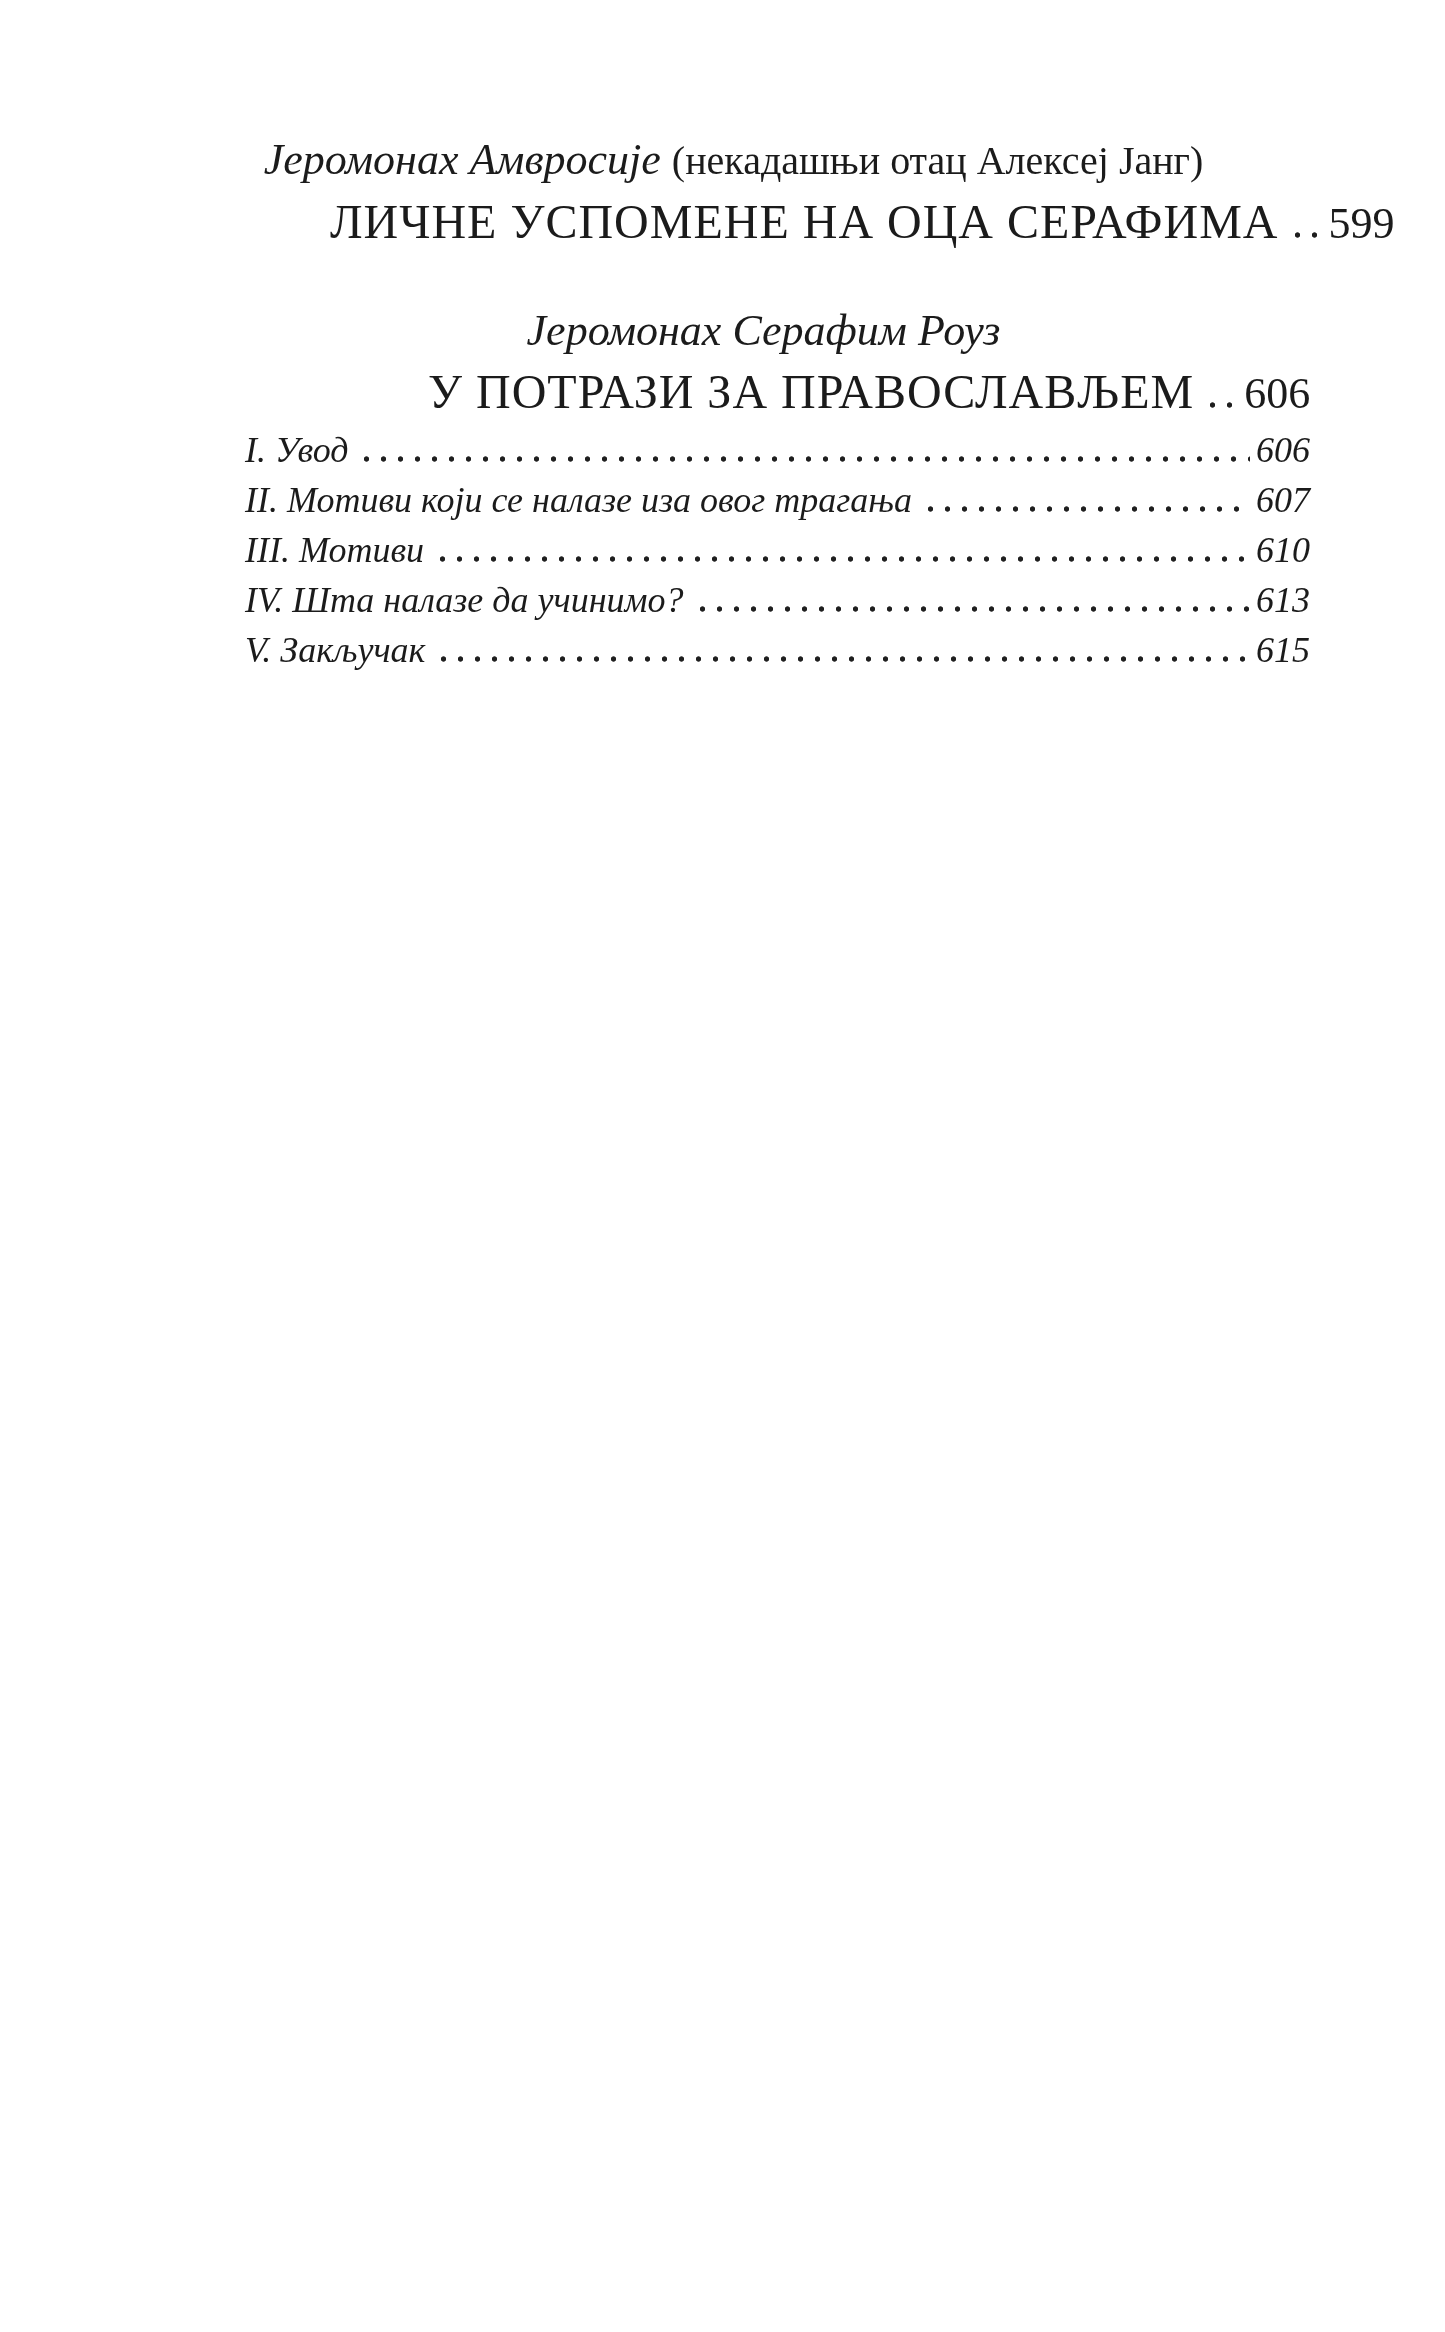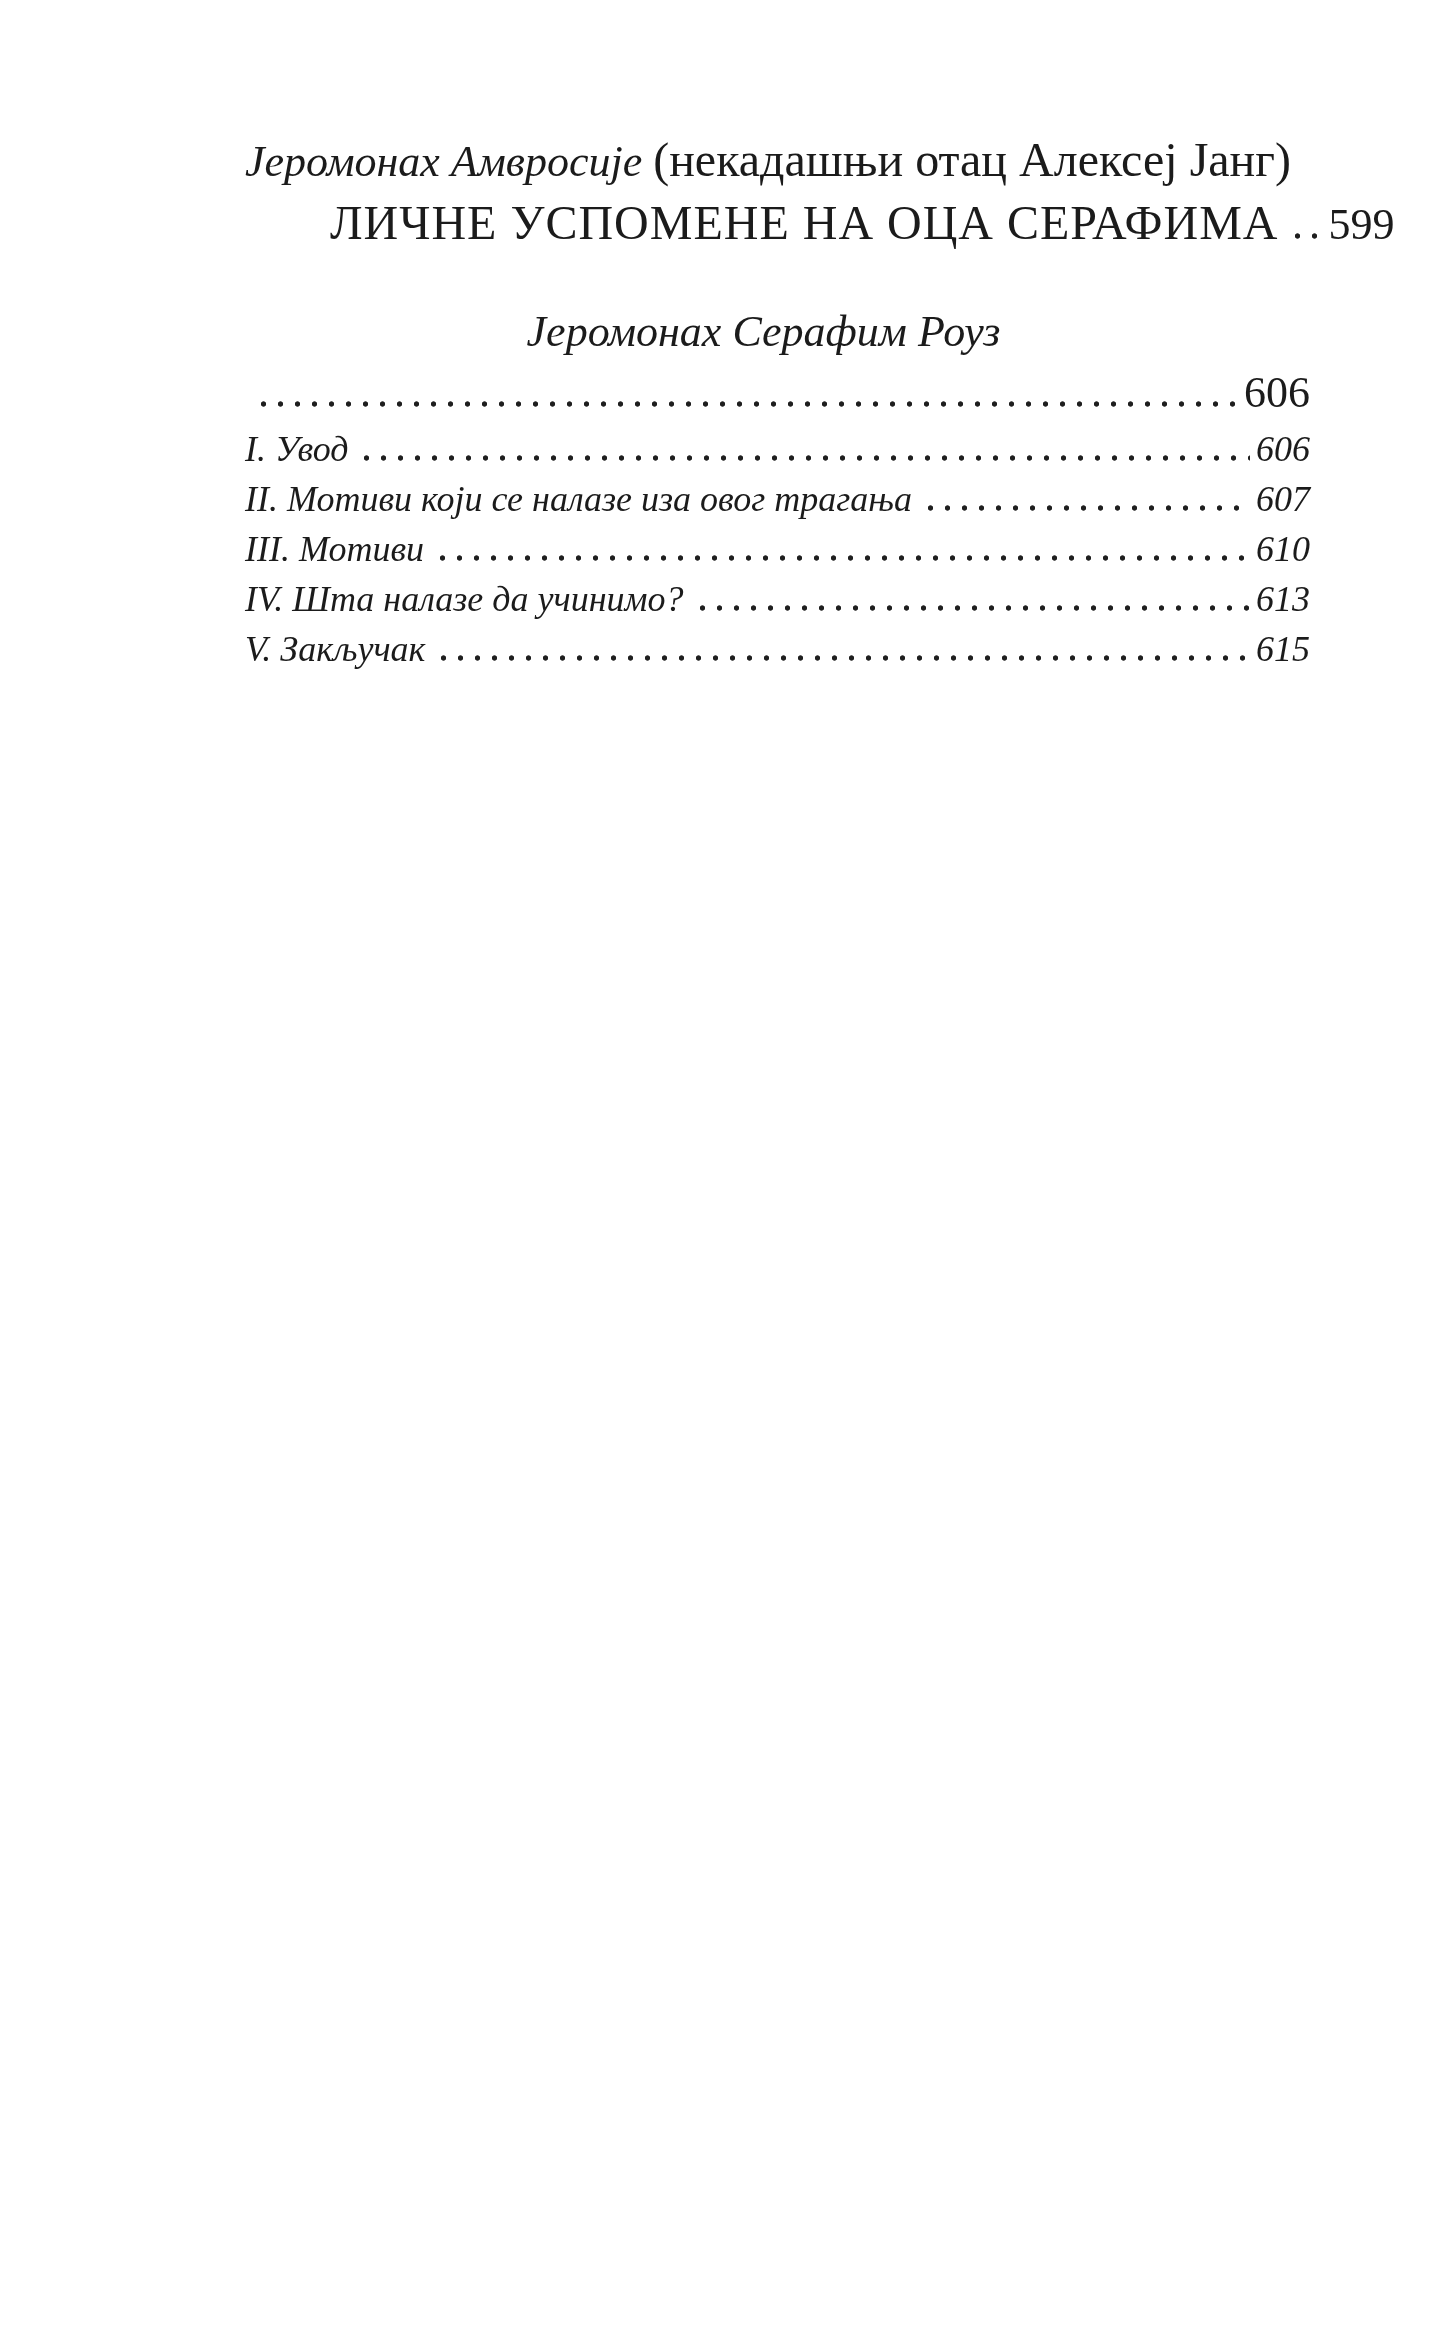--- a/index.html
+++ b/index.html
@@ -20,21 +20,21 @@
     left: 245px; top: 130px;
     width: 1065px;
   }
   .author-line {
     text-align: center;
     font-size: 44px;
     line-height: 60px;
     white-space: nowrap;
   }
   .author-line .author { font-style: italic; }
-  .author-line .note { font-style: normal; font-size: 48px; }
+  .author-line .note { font-style: normal; font-size: 40px; }
   .author-line.first { padding-right: 88px; }
   .author-line.second { padding-right: 28px; text-align: center; }
   .toc-row {
     display: flex;
     align-items: baseline;
     white-space: nowrap;
   }
   .title-row {
     font-size: 48px;
     line-height: 62px;
@@ -78,20 +78,21 @@
       <span class="leader"></span>
       <span class="pnum">599</span>
     </div>
 
     <div class="section-gap"></div>
 
     <div class="author-line second">
       <span class="author">Јеромонах Серафим Роуз</span>
     </div>
     <div class="toc-row title-row t2">
+      <span class="title">У ПОТРАЗИ ЗА ПРАВОСЛАВЉЕМ</span>
       <span class="leader"></span>
       <span class="pnum">606</span>
     </div>
 
     <div class="toc-row entry">
       <span class="label">I. Увод</span>
       <span class="leader"></span>
       <span class="pnum">606</span>
     </div>
     <div class="toc-row entry">

